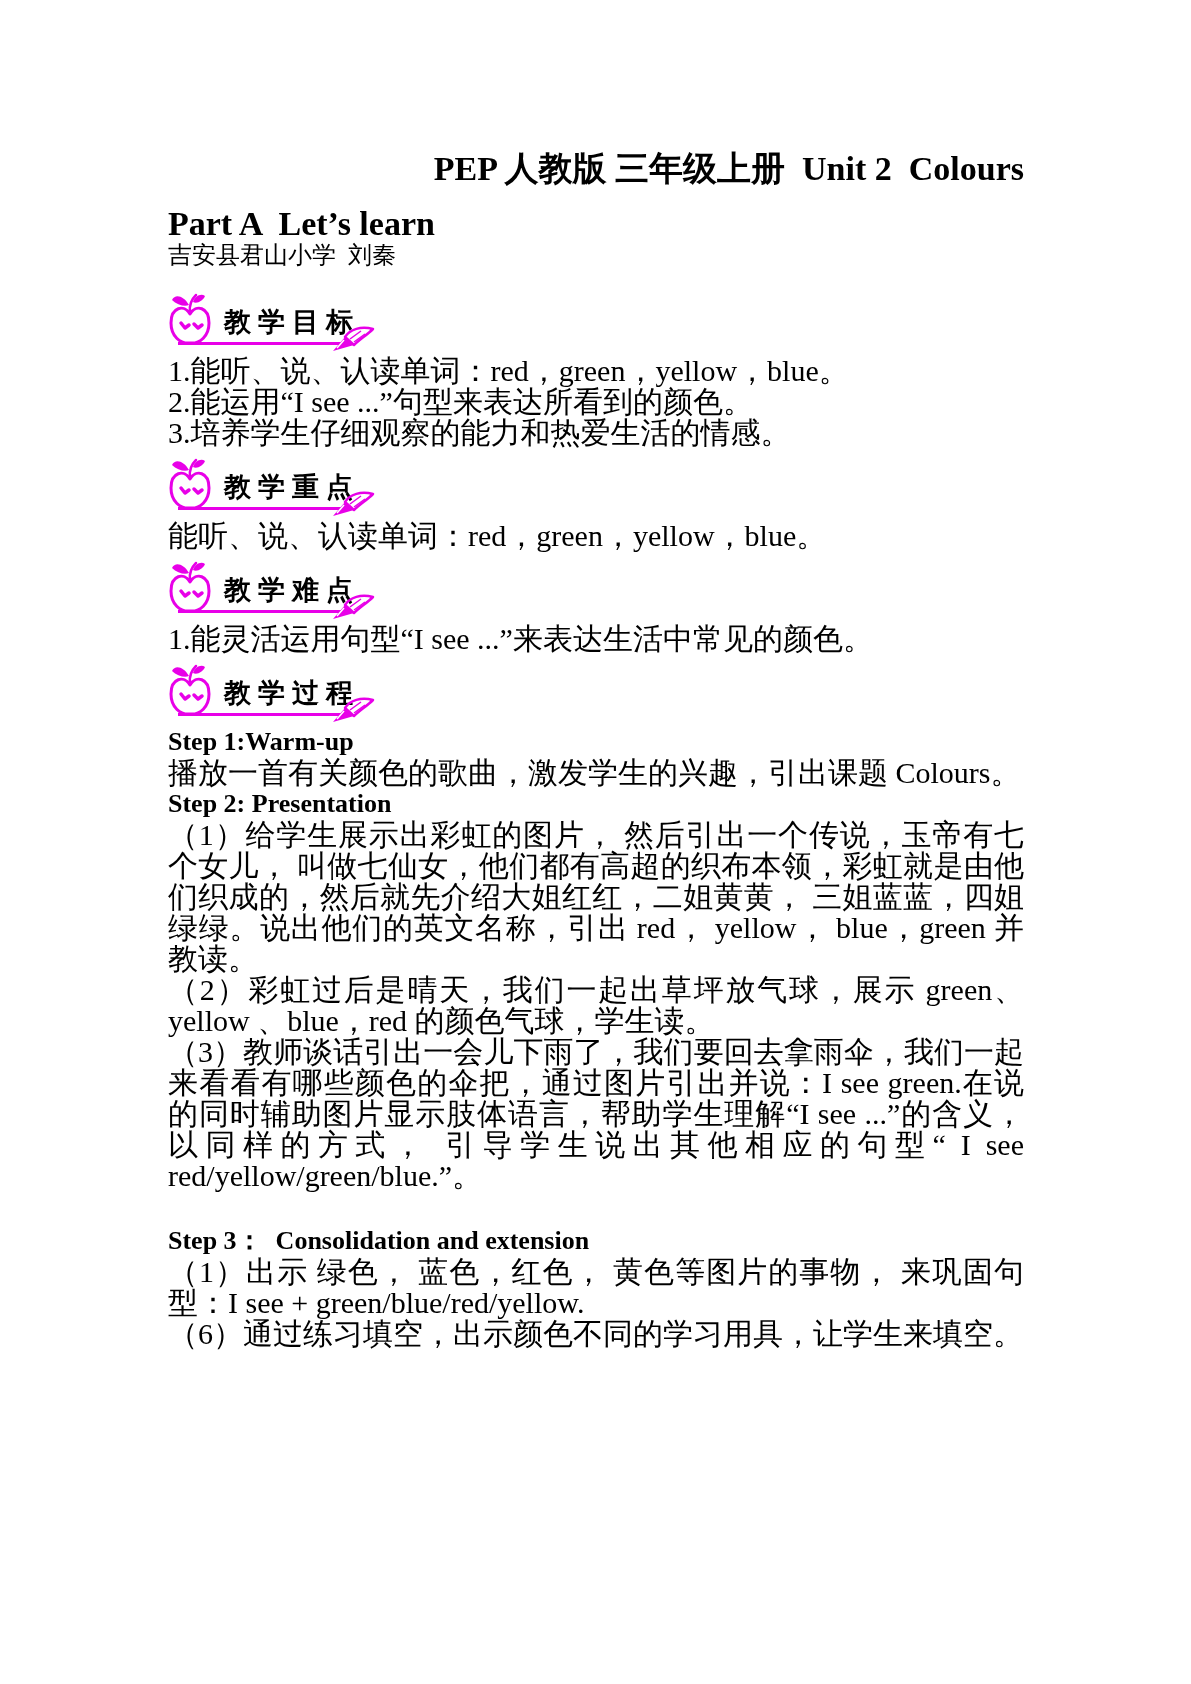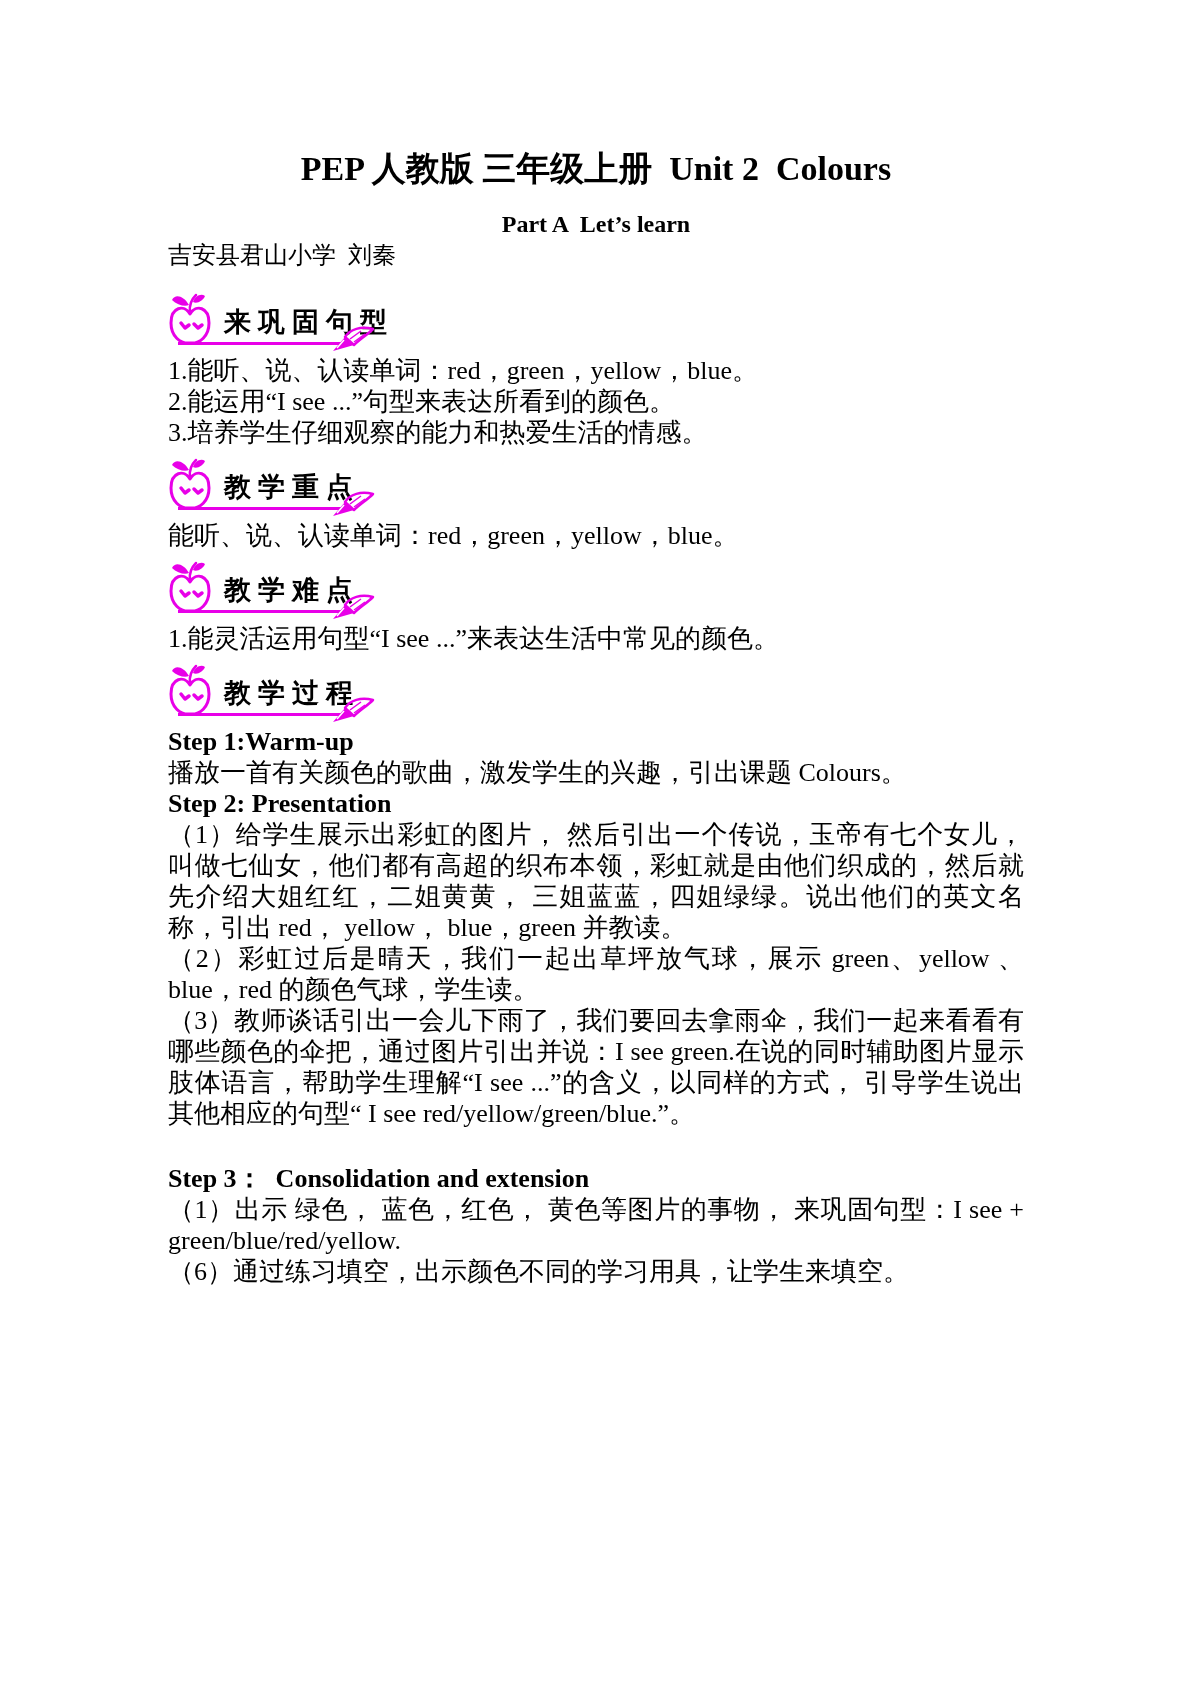--- a/index.html
+++ b/index.html
@@ -11,28 +11,28 @@
     overflow: hidden;
     position: relative;
   }
   .content {
     position: absolute;
     left: 168px; top: 148px;
     width: 856px;
   }
   .keep-space { white-space: pre-wrap; }
   .doc-title {
-    text-align: center;
+    text-align: right;
     font-size: 34px;
     font-weight: bold;
     line-height: 42px;
   }
   .doc-subtitle {
-    text-align: center;
-    font-size: 24px;
+    text-align: left;
+    font-size: 34px;
     font-weight: bold;
     line-height: 32px;
     margin-top: 18px;
   }
   .doc-author {
     font-size: 24px;
     line-height: 30px;
     padding-right: 78px;
   }
   .sec-header {
@@ -54,21 +54,21 @@
     color: #000;
   }
   .rule {
     position: absolute;
     left: 10px; top: 50px;
     width: 168px; height: 2.5px;
     background: #e800e8;
   }
   .pen-svg { position: absolute; left: 162px; top: 33px; }
   .line, .para {
-    font-size: 26px;
+    font-size: 30px;
     line-height: 31px;
     margin: 0;
   }
   .para { text-align: justify; }
   .step-title {
     font-size: 26px;
     font-weight: bold;
     line-height: 31px;
     margin: 0;
   }
@@ -100,21 +100,21 @@
 <div class="content">
 
   <div class="doc-title keep-space">PEP 人教版 三年级上册  Unit 2  Colours</div>
   <div class="doc-subtitle keep-space">Part A  Let’s learn</div>
   <div class="doc-author keep-space">吉安县君山小学  刘秦</div>
 
   <div class="sec-header first">
     <svg class="apple-svg" width="44" height="54" viewBox="0 0 44 54">
         <use href="#apple-def"></use>
       </svg>
-    <span class="sec-title">来巩固句型</span>
+    <span class="sec-title">教学目标</span>
     <div class="rule"></div>
     <svg class="pen-svg" width="46" height="28" viewBox="0 0 46 28">
         <use href="#pen-def"></use>
       </svg>
   </div>
   <p class="line">1.能听、说、认读单词：red，green，yellow，blue。</p>
   <p class="line">2.能运用“I see ...”句型来表达所看到的颜色。</p>
   <p class="line">3.培养学生仔细观察的能力和热爱生活的情感。</p>
 
   <div class="sec-header">

